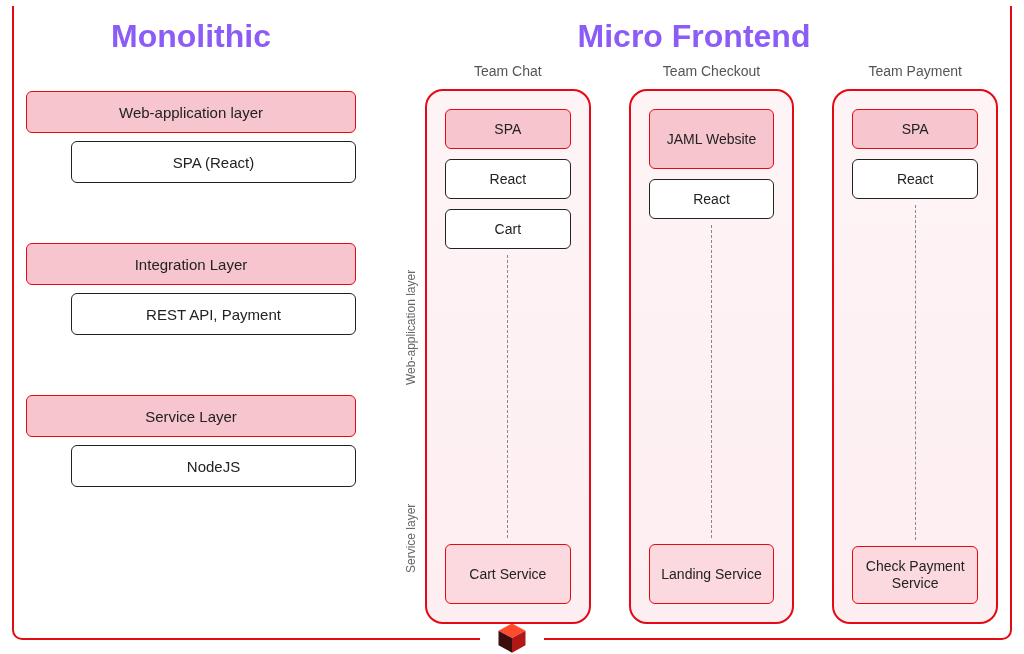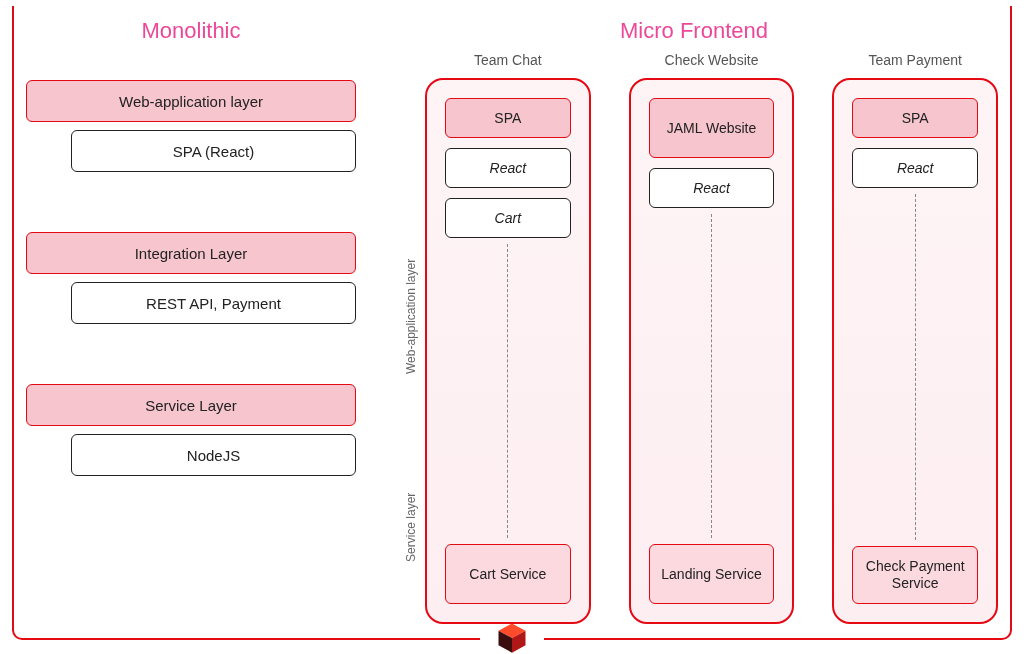--- a/index.html
+++ b/index.html
@@ -23,23 +23,23 @@
     display: flex;
     gap: 34px;
   }
   
   .mono-col {
     width: 330px;
     display: flex;
     flex-direction: column;
   }
   .section-title {
-    font-size: 22px;
-    font-weight: 400;
-    color: #ec4899;
+    font-size: 32px;
+    font-weight: 700;
+    color: #8b5cf6;
     text-align: center;
   }
   .mono-groups {
     margin-top: 36px;
     display: flex;
     flex-direction: column;
     gap: 60px;
   }
   .mono-group {}
   .pill {
@@ -135,21 +135,21 @@
     border: 1px solid #e50914;
   }
   .box-pink-svc {
     background: #fbd9df;
     border: 1px solid #e50914;
   }
   .box-white {
     background: #fff;
     border: 1px solid #222;
   }
-  .box + .box { margin-top: 10px; font-style: italic; }
+  .box + .box { margin-top: 10px; }
   .box.tall { min-height: 60px; }
   .box.tall3 { min-height: 58px; }
   .connector {
     flex: 1;
     width: 0;
     border-left: 1px dashed #888;
     margin: 6px 0;
   }
 
   
@@ -220,21 +220,21 @@
           <div class="team-card">
             <div class="box box-pink">SPA</div>
             <div class="box box-white">React</div>
             <div class="box box-white">Cart</div>
             <div class="connector"></div>
             <div class="box box-pink-svc tall">Cart Service</div>
           </div>
         </div>
 
         <div class="team">
-          <div class="team-title">Check Website</div>
+          <div class="team-title">Team Checkout</div>
           <div class="team-card">
             <div class="box box-pink tall">JAML Website</div>
             <div class="box box-white">React</div>
             <div class="connector"></div>
             <div class="box box-pink-svc tall">Landing Service</div>
           </div>
         </div>
 
         <div class="team">
           <div class="team-title">Team Payment</div>

